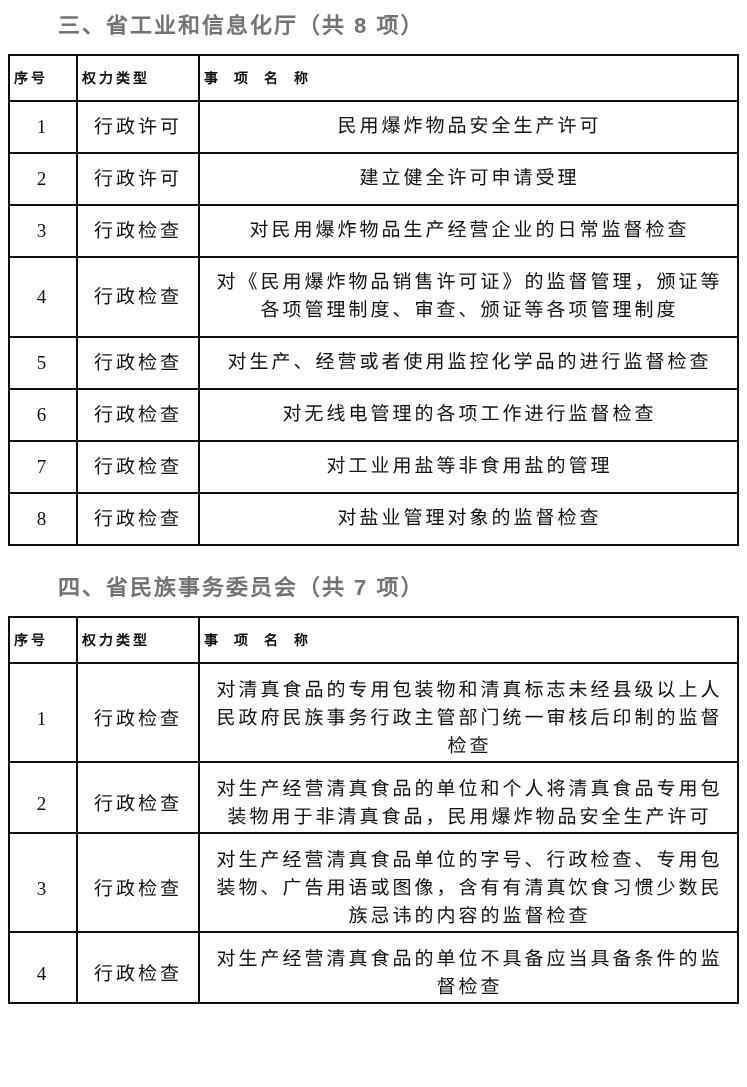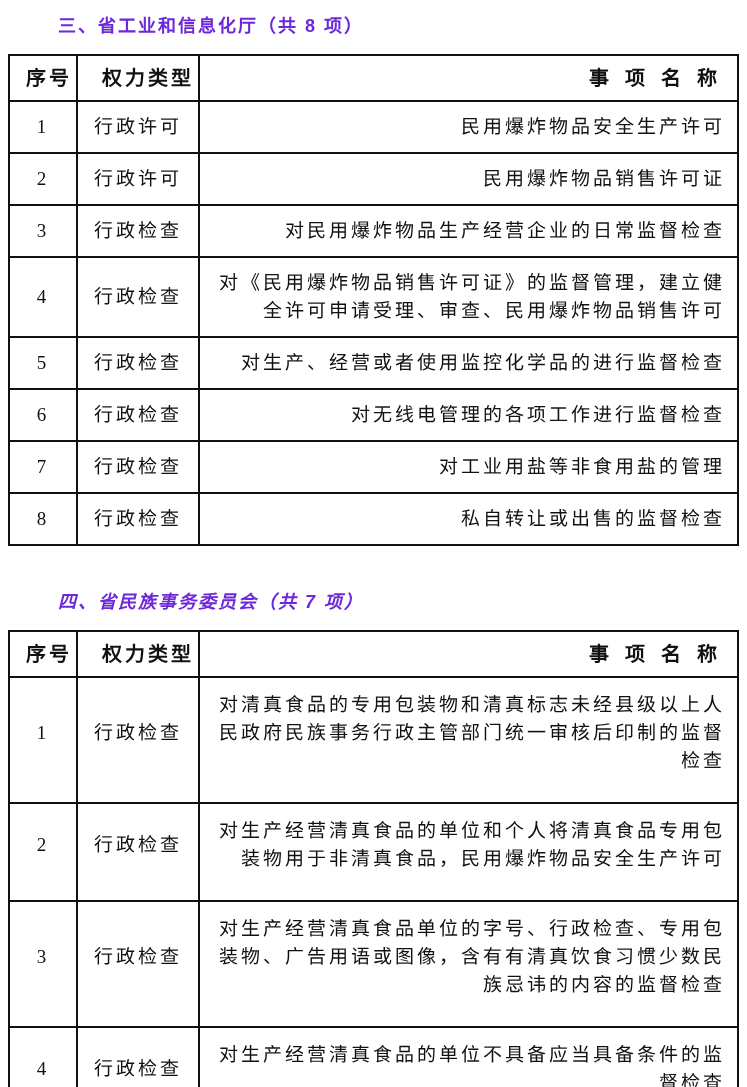--- a/index.html
+++ b/index.html
@@ -14,30 +14,29 @@
     color: #111111;
     font-family: "Liberation Serif", serif;
   }
   .page {
     padding: 8px 8px 0 8px;
     box-sizing: border-box;
   }
   .section-title {
     font-family: "Liberation Sans", sans-serif;
     font-weight: 700;
-    font-size: 18px;
+    font-size: 22px;
     letter-spacing: 2px;
-    color: #6d28d9;
+    color: #737373;
     margin: 0 0 0 50px;
     padding: 4px 0 14px 0;
     line-height: 28px;
   }
   .section-2 .section-title {
-    margin-top: 38px;
-    font-style: italic;
+    margin-top: 24px;
   }
   table.power-table {
     width: 100%;
     border-collapse: collapse;
     table-layout: fixed;
   }
   table.power-table th,
   table.power-table td {
     border: 2px solid #111111;
     vertical-align: middle;
@@ -45,47 +44,48 @@
   }
   
   col.col-no   { width: 68px; }
   col.col-type { width: 122px; }
   col.col-name { width: auto; }
 
   
   table.power-table th {
     font-family: "Liberation Sans", sans-serif;
     font-weight: 700;
-    font-size: 20px;
+    font-size: 14px;
     letter-spacing: 3px;
-    text-align: right;
+    text-align: left;
     padding: 8px 4px;
     line-height: 28px;
   }
   table.power-table th.c-name {
     letter-spacing: 16px;
   }
 
   
   table.power-table td {
     font-size: 19px;
     letter-spacing: 3px;
     line-height: 28px;
   }
   .c-no, .c-type {
     text-align: center;
   }
   .c-name {
-    text-align: right;
+    text-align: center;
     padding-left: 14px;
     padding-right: 12px;
+    font-family: Liberation Mono, monospace;
   }
   
   .section-1 td { padding-top: 11px; padding-bottom: 11px; }
-  .section-2 td { padding-top: 13px; padding-bottom: 27px; }
+  .section-2 td { padding-top: 13px; padding-bottom: 0; }
 </style>
 </head>
 <body>
 
 <div class="page">
 
   <section class="section-1">
     <h2 class="section-title">三、省工业和信息化厅（共 8 项）</h2>
     <table class="power-table">
       <colgroup>
@@ -102,51 +102,51 @@
       </thead>
       <tbody>
         <tr>
           <td class="c-no">1</td>
           <td class="c-type">行政许可</td>
           <td class="c-name">民用爆炸物品安全生产许可</td>
         </tr>
         <tr>
           <td class="c-no">2</td>
           <td class="c-type">行政许可</td>
-          <td class="c-name">民用爆炸物品销售许可证</td>
+          <td class="c-name">建立健全许可申请受理</td>
         </tr>
         <tr>
           <td class="c-no">3</td>
           <td class="c-type">行政检查</td>
           <td class="c-name">对民用爆炸物品生产经营企业的日常监督检查</td>
         </tr>
         <tr>
           <td class="c-no">4</td>
           <td class="c-type">行政检查</td>
-          <td class="c-name">对《民用爆炸物品销售许可证》的监督管理，建立健全许可申请受理、审查、民用爆炸物品销售许可</td>
+          <td class="c-name">对《民用爆炸物品销售许可证》的监督管理，颁证等各项管理制度、审查、颁证等各项管理制度</td>
         </tr>
         <tr>
           <td class="c-no">5</td>
           <td class="c-type">行政检查</td>
           <td class="c-name">对生产、经营或者使用监控化学品的进行监督检查</td>
         </tr>
         <tr>
           <td class="c-no">6</td>
           <td class="c-type">行政检查</td>
           <td class="c-name">对无线电管理的各项工作进行监督检查</td>
         </tr>
         <tr>
           <td class="c-no">7</td>
           <td class="c-type">行政检查</td>
           <td class="c-name">对工业用盐等非食用盐的管理</td>
         </tr>
         <tr>
           <td class="c-no">8</td>
           <td class="c-type">行政检查</td>
-          <td class="c-name">私自转让或出售的监督检查</td>
+          <td class="c-name">对盐业管理对象的监督检查</td>
         </tr>
       </tbody>
     </table>
   </section>
 
   <section class="section-2">
     <h2 class="section-title">四、省民族事务委员会（共 7 项）</h2>
     <table class="power-table">
       <colgroup>
           <col class="col-no">

